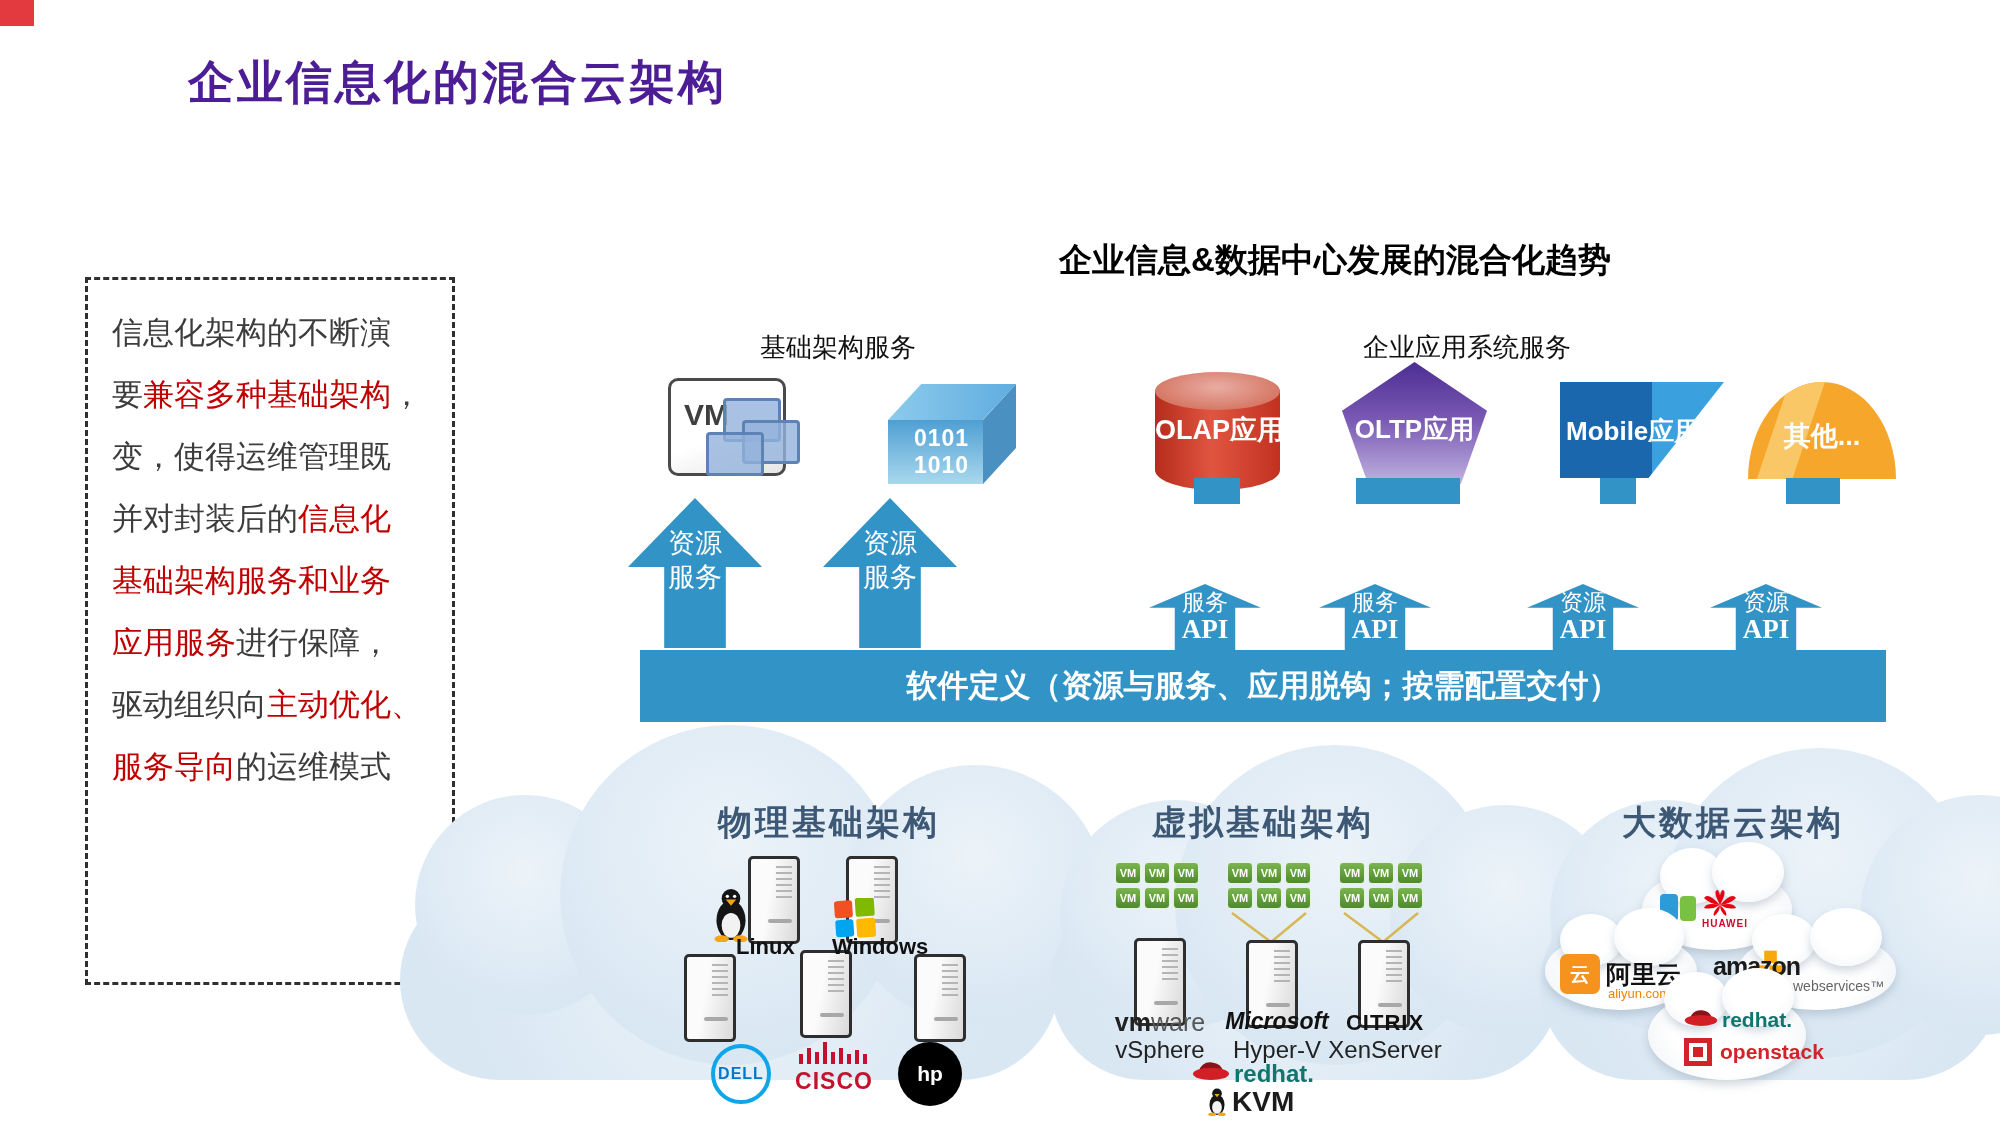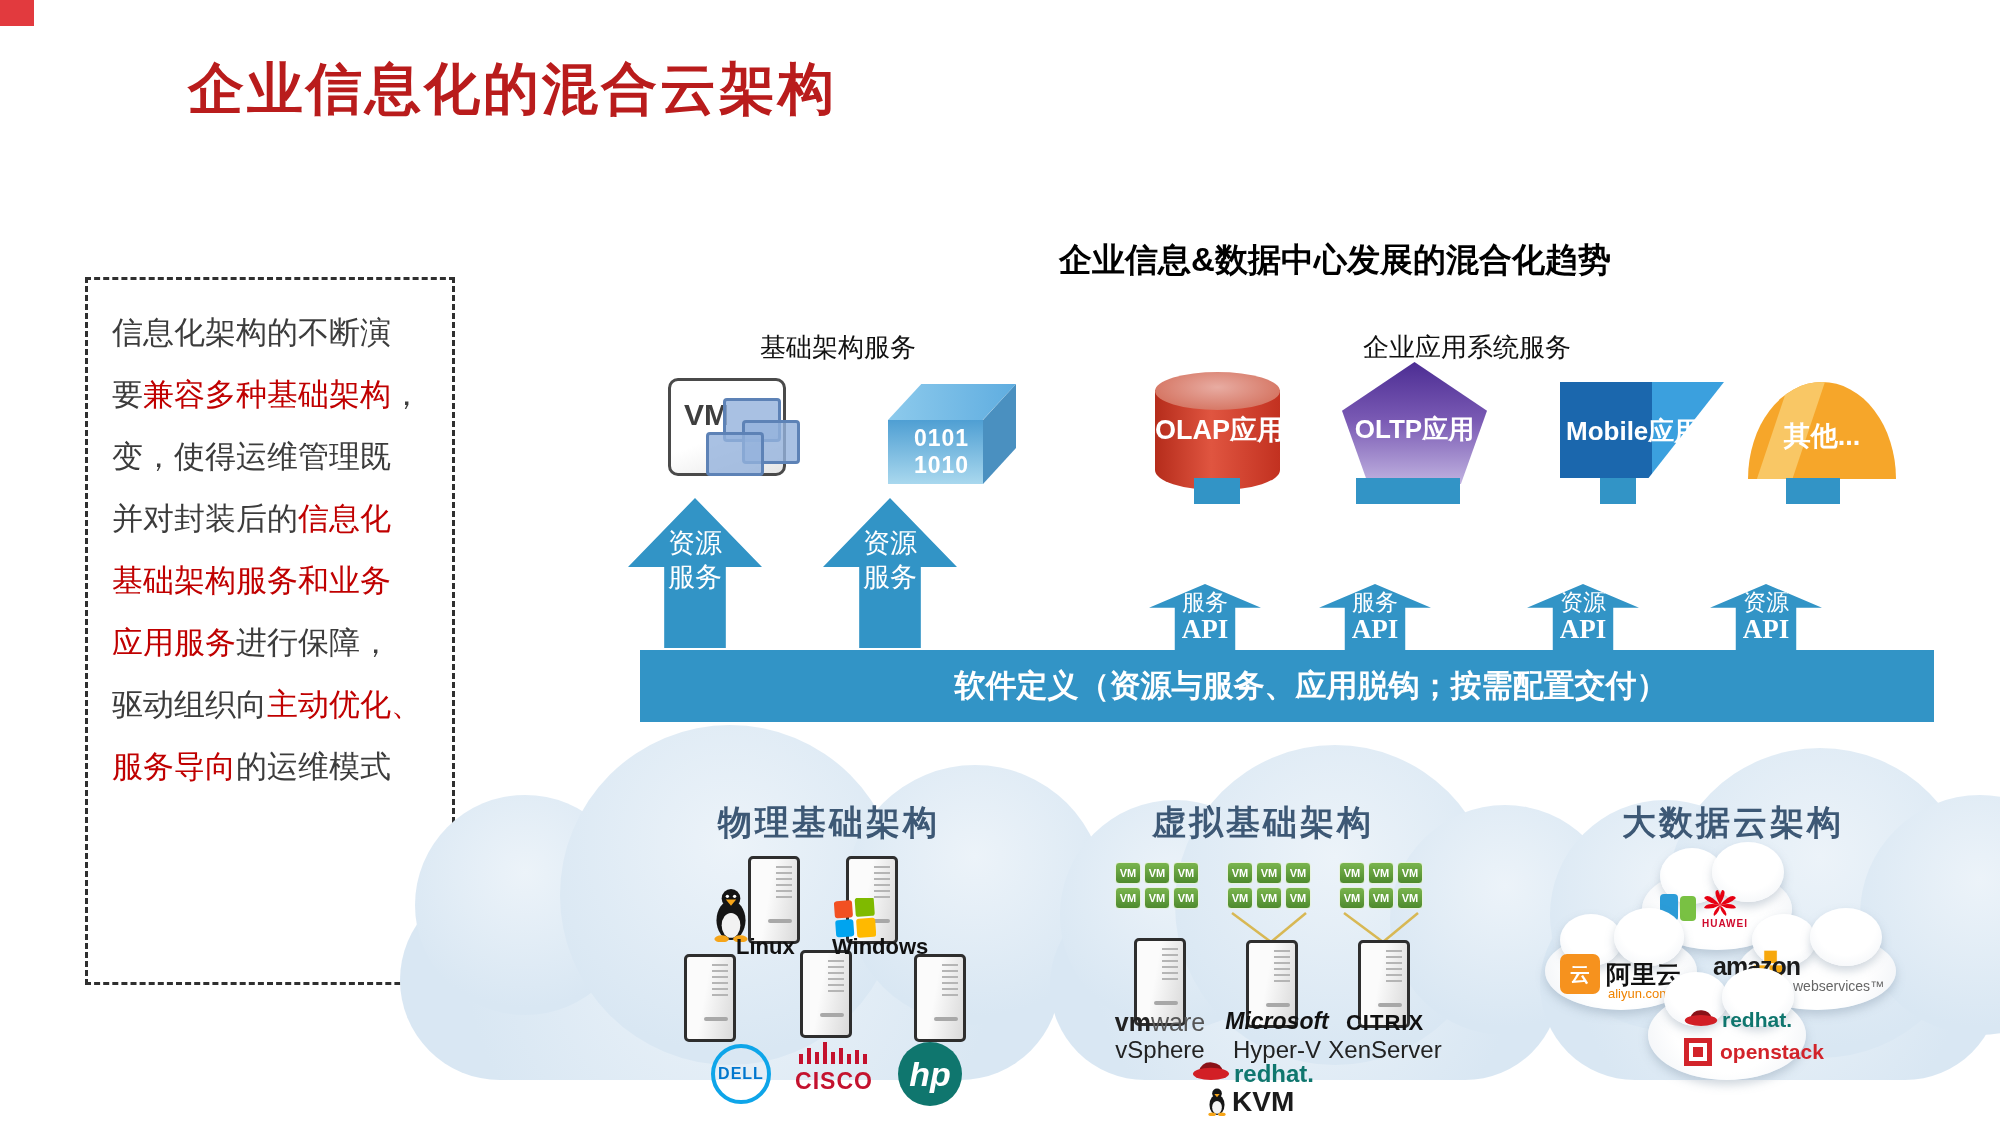--- a/index.html
+++ b/index.html
@@ -5,21 +5,21 @@
   html,body{margin:0;padding:0;background:#fff;}
   .slide{position:relative;width:2000px;height:1125px;background:#ffffff;overflow:hidden;
          font-family:"Liberation Sans",sans-serif;}
   .abs{position:absolute;}
   .flexc{display:flex;align-items:center;justify-content:center;}
 
   
   .corner{left:0;top:0;width:34px;height:26px;background:#e23a3e;}
 
   
-  .title{left:188px;top:52px;font-size:56px;font-weight:700;color:#b91c1c;letter-spacing:3px;white-space:nowrap;}
+  .title{left:188px;top:52px;font-size:46px;font-weight:700;color:#4c1d95;letter-spacing:3px;white-space:nowrap;}
 
   
   .note-box{left:85px;top:277px;width:370px;height:708px;border:3px dashed #2f2f2f;box-sizing:border-box;
             padding:22px 0 0 24px;}
   .note-line{font-size:31px;line-height:62px;color:#3c3c3c;white-space:nowrap;}
   .note-line .em{color:#c00000;}
 
   
   .trend-heading{left:1010px;top:238px;width:650px;text-align:center;font-size:33px;font-weight:700;color:#000;white-space:nowrap;}
   .group-label{font-size:26px;color:#111;white-space:nowrap;}
@@ -89,22 +89,22 @@
           background:linear-gradient(100deg,#fbfbfb 40%,#d9d9d9);}
   .server:before{content:"";position:absolute;right:5px;top:7px;width:16px;height:36px;
                  background:repeating-linear-gradient(#b5b5b5 0 2px,transparent 2px 6px);}
   .server:after{content:"";position:absolute;right:5px;bottom:18px;width:24px;height:4px;background:#a8a8a8;border-radius:2px;}
   .os-label{font-size:22px;font-weight:700;color:#111;white-space:nowrap;}
 
   
   .dell-circle{left:711px;top:1044px;width:60px;height:60px;border:4px solid #0ea5e9;border-radius:50%;box-sizing:border-box;
                display:flex;align-items:center;justify-content:center;font-size:16px;font-weight:700;color:#0076ce;letter-spacing:1px;}
   .cisco-txt{font-size:23px;font-weight:700;color:#c4122e;letter-spacing:1px;}
-  .hp-circle{left:898px;top:1042px;width:64px;height:64px;background:#0f766e;border-radius:50%;
-             display:flex;align-items:center;justify-content:center;font-size:34px;font-weight:700;font-style:italic;color:#fff;}
+  .hp-circle{left:898px;top:1042px;width:64px;height:64px;background:#000000;border-radius:50%;
+             display:flex;align-items:center;justify-content:center;font-size:21px;font-weight:700;color:#fff;}
 
   
   .vm-grid{display:grid;grid-template-columns:repeat(3,26px);grid-auto-rows:22px;gap:3px;}
   .vm-tile{background:linear-gradient(#7ab54e,#4e8a2e);border:1px solid #e7f2dd;border-radius:4px;
            display:flex;align-items:center;justify-content:center;font-size:11px;font-weight:700;color:#fff;}
 
   .brand-line{white-space:nowrap;text-align:center;}
   .vmw-bold{font-weight:700;color:#222;font-size:25px;}
   .vmw-rest{color:#555;font-size:25px;}
   .ms-brand{font-weight:700;font-style:italic;color:#111;font-size:23px;}
@@ -227,21 +227,21 @@
 
   <div class="abs res-arrow" style="left:628px;top:498px;">
     <div class="res-l">资源</div>
     <div class="res-l">服务</div>
   </div>
   <div class="abs res-arrow" style="left:823px;top:498px;">
     <div class="res-l">资源</div>
     <div class="res-l">服务</div>
   </div>
 
-  <div class="abs blue flexc" style="left:640px;top:650px;width:1246px;height:72px;padding-left:48px;">
+  <div class="abs blue flexc" style="left:640px;top:650px;width:1246px;height:72px;">
     <span class="bar-label" style="font-size:31px;font-weight:700;">软件定义（资源与服务、应用脱钩；按需配置交付）</span>
   </div>
 
   <div class="abs cloud-title" style="left:718px;top:800px;">物理基础架构</div>
 
   <div class="server" style="left:748px;top:856px;"></div>
   <div class="server" style="left:846px;top:856px;"></div>
   <div class="server" style="left:684px;top:954px;"></div>
   <div class="server" style="left:800px;top:950px;"></div>
   <div class="server" style="left:914px;top:954px;"></div>

